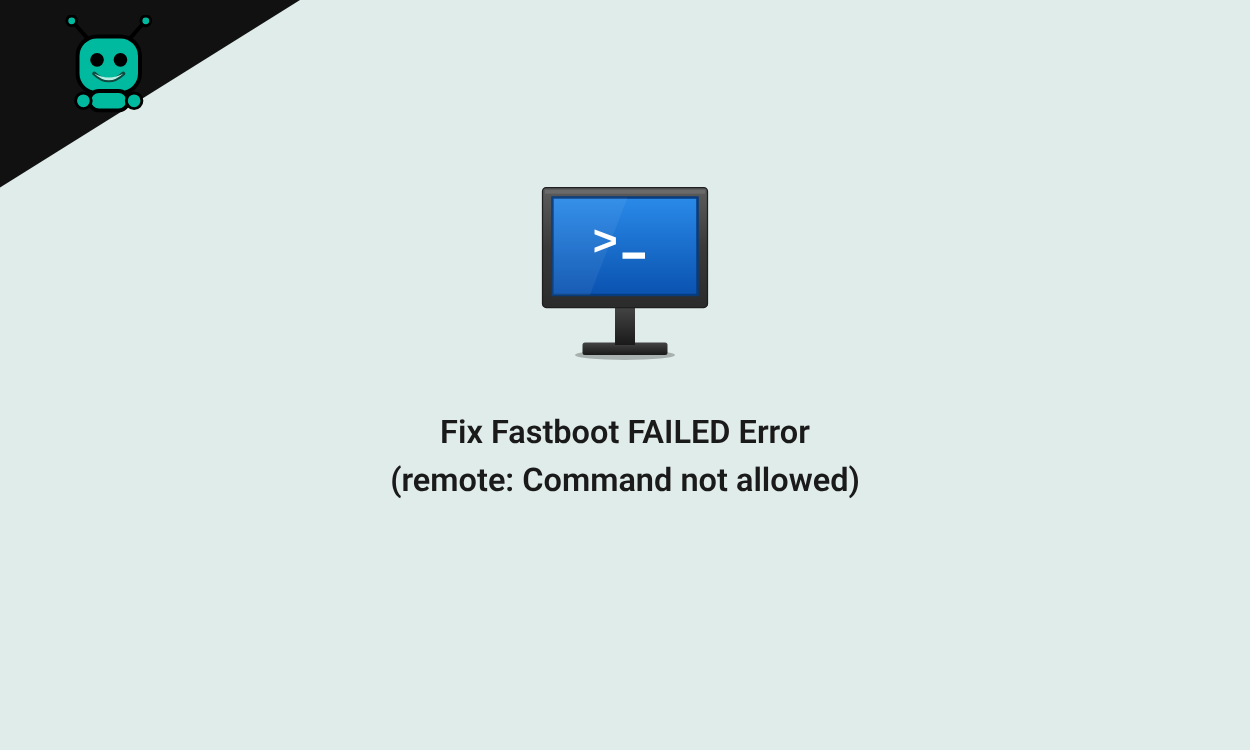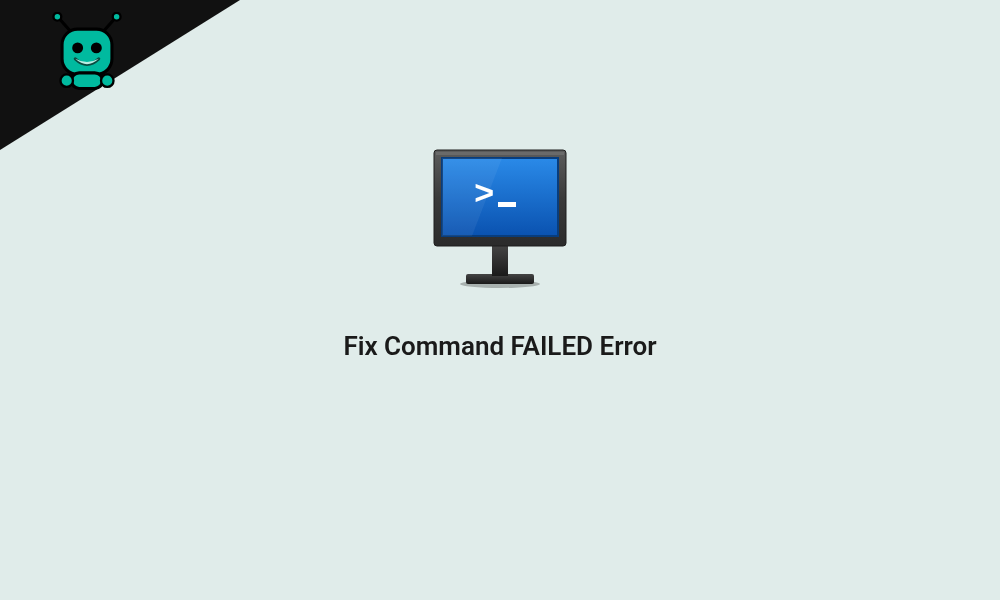--- a/index.html
+++ b/index.html
@@ -128,14 +128,15 @@
     <rect x="10" y="10" width="116" height="78" fill="none" stroke="#083d7d" stroke-width="2"></rect>
 
     <polygon points="10,10 70,10 40,88 10,88" fill="rgba(255,255,255,0.06)"></polygon>
 
     <text x="42" y="56" font-family="Consolas, 'Courier New', monospace" font-size="34" font-weight="bold" fill="#ffffff">&gt;</text>
     <rect x="66" y="54" width="18" height="5" fill="#ffffff"></rect>
   </svg>
 </div>
 
 <div class="headline">
-  <div class="headline-line1">Fix Command FAILED Error</div>
+  <div class="headline-line1">Fix Fastboot FAILED Error</div>
+  <div class="headline-line2">(remote: Command not allowed)</div>
 </div>
 
 </body></html>

